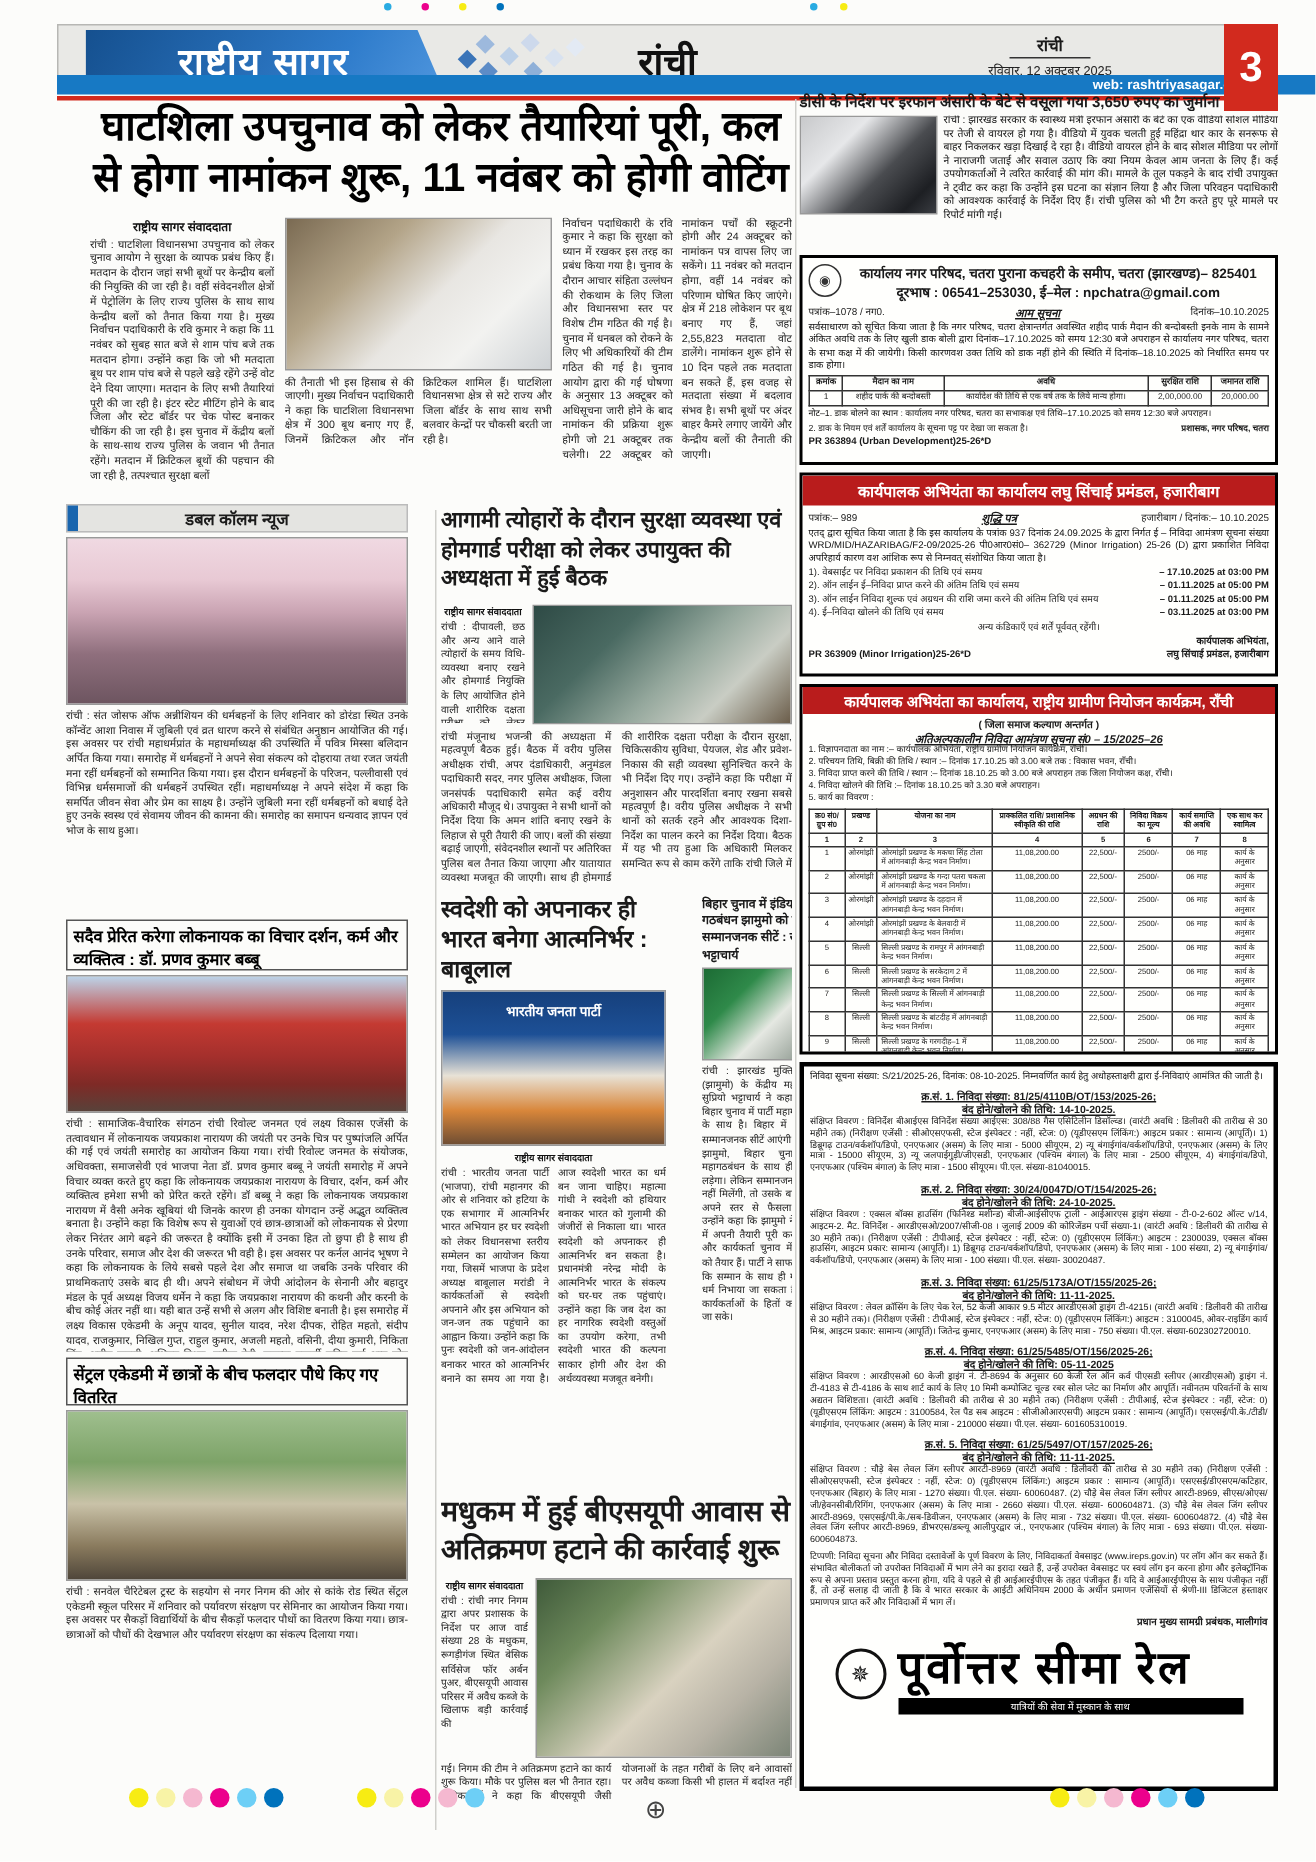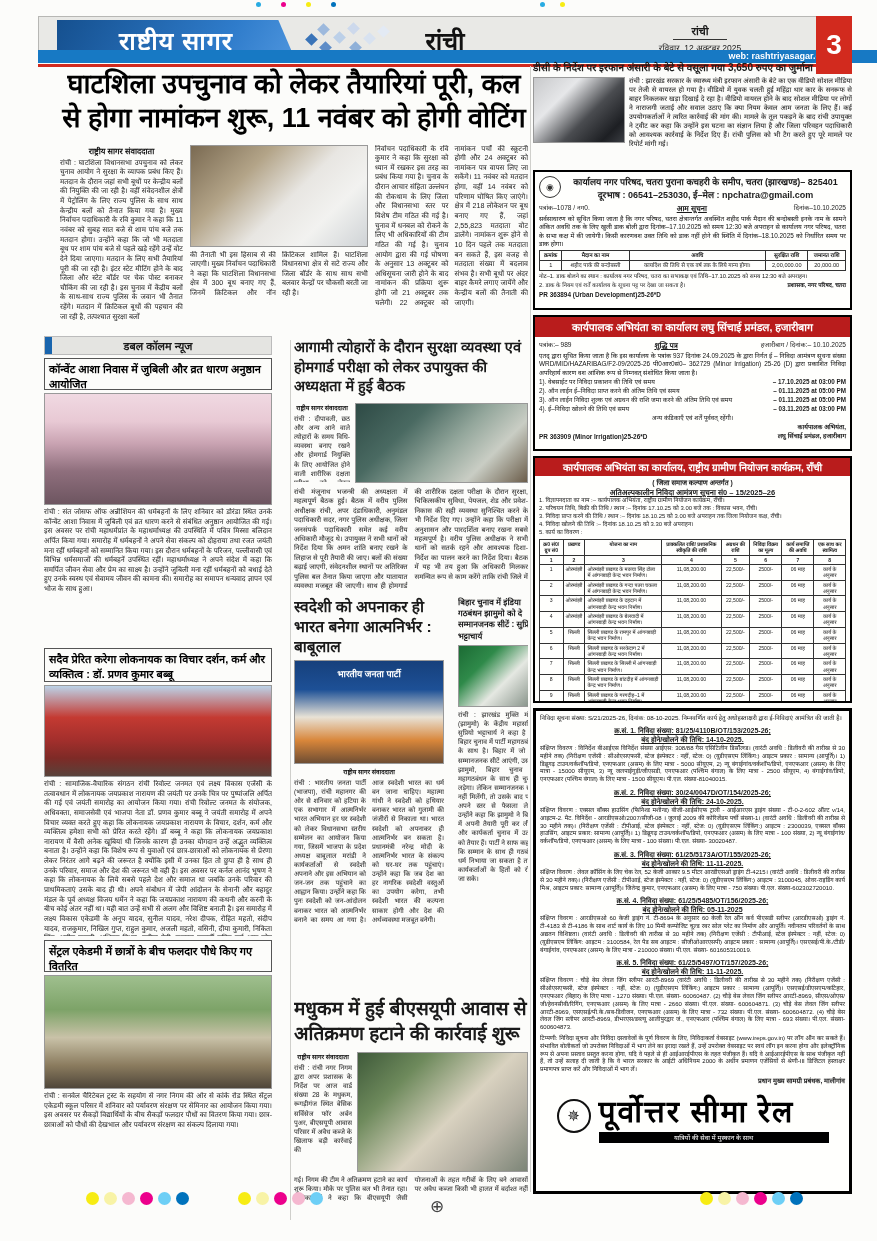--- a/index.html
+++ b/index.html
@@ -49,21 +49,21 @@
 
   
   .midcol { position:absolute; left:294px; top:338px; width:234px; }
 
   
   .rightcol { position:absolute; left:533px; top:60px; width:319px; }
   .notice { border:2px solid #000; background:#fffffd; margin-top:5px; padding:3px 4px; overflow:hidden; position:relative; }
   .notice-titlebar { background:#b91c1c; color:#fff; font-weight:bold; text-align:center; font-size:10.5px; padding:3px 2px; margin:-3px -4px 3px; }
   .ntiny { font-size:6.4px; line-height:1.3; text-align:justify; color:#111; }
   .metaRow { display:flex; justify-content:space-between; font-size:6.6px; margin:2px 0; }
-  .cTitle { text-align:center; font-size:7.5px; font-weight:bold; text-decoration:underline; }
+  .cTitle { text-align:center; font-size:7.5px; font-weight:bold; text-decoration:underline;font-style:italic; }
   table.ad { width:100%; border-collapse:collapse; font-size:5.6px; margin:2px 0; }
   table.ad th, table.ad td { border:1px solid #333; padding:1px 2px; text-align:center; vertical-align:top; line-height:1.25; }
   .pr-row { display:flex; justify-content:space-between; font-size:6.4px; font-weight:bold; margin-top:2px; }
   .tender-h { text-align:center; font-size:7px; font-weight:bold; text-decoration:underline; margin-top:4px; }
   .seal { width:22px; height:22px; border:1.5px solid #333; border-radius:50%; float:left; margin:1px 4px 1px 0; display:flex; align-items:center; justify-content:center; font-size:9px; color:#333; }
 
   .rail-banner { display:flex; align-items:center; justify-content:center; gap:8px; margin-top:5px; }
   .rail-logo { width:34px; height:34px; border:2px solid #111; border-radius:50%; display:flex; align-items:center; justify-content:center; font-size:15px; color:#111; }
   .rail-name { font-family:"Liberation Serif", serif; font-weight:bold; font-size:30px; letter-spacing:2px; color:#000; }
   .rail-tagline { background:#000; color:#fff; font-size:6.5px; text-align:center; padding:1px 0; width:230px; margin:1px auto 0; }
@@ -116,21 +116,20 @@
       <div class="lb-right ntext">निर्वाचन पदाधिकारी के रवि कुमार ने कहा कि सुरक्षा को ध्यान में रखकर इस तरह का प्रबंध किया गया है। चुनाव के दौरान आचार संहिता उल्लंघन की रोकथाम के लिए जिला और विधानसभा स्तर पर विशेष टीम गठित की गई है। चुनाव में धनबल को रोकने के लिए भी अधिकारियों की टीम गठित की गई है। चुनाव आयोग द्वारा की गई घोषणा के अनुसार 13 अक्टूबर को अधिसूचना जारी होने के बाद नामांकन की प्रक्रिया शुरू होगी जो 21 अक्टूबर तक चलेगी। 22 अक्टूबर को नामांकन पर्चों की स्क्रूटनी होगी और 24 अक्टूबर को नामांकन पत्र वापस लिए जा सकेंगे। 11 नवंबर को मतदान होगा, वहीं 14 नवंबर को परिणाम घोषित किए जाएंगे। क्षेत्र में 218 लोकेशन पर बूथ बनाए गए हैं, जहां 2,55,823 मतदाता वोट डालेंगे। नामांकन शुरू होने से 10 दिन पहले तक मतदाता बन सकते हैं, इस वजह से मतदाता संख्या में बदलाव संभव है। सभी बूथों पर अंदर बाहर कैमरे लगाए जायेंगे और केन्द्रीय बलों की तैनाती की जाएगी।</div>
     </div>
   </div>
 
   <div class="vline" style="left:290px;top:340px;height:880px"></div>
   <div class="vline" style="left:530px;top:66px;height:1126px"></div>
 
   <div class="leftcol">
     <div class="band">डबल कॉलम न्यूज</div>
 
-    <div class="hl-box" style="margin-top:3px;font-size:11px;height:32px">कॉन्वेंट आशा निवास में जुबिली और व्रत धारण अनुष्ठान आयोजित</div>
     <div class="photo" style="width:228px;height:112px;margin-top:3px;background:linear-gradient(180deg,#f0d9e2 0%,#e8c9d4 25%,#c9a3b2 45%,#8f6f7d 70%,#6d5560 100%)"></div>
     <div class="ntext" style="height:136px;margin-top:3px">रांची : संत जोसफ ऑफ अन्नीशियन की धर्मबहनों के लिए शनिवार को डोरंडा स्थित उनके कॉन्वेंट आशा निवास में जुबिली एवं व्रत धारण करने से संबंधित अनुष्ठान आयोजित की गई। इस अवसर पर रांची महाधर्मप्रांत के महाधर्माध्यक्ष की उपस्थिति में पवित्र मिस्सा बलिदान अर्पित किया गया। समारोह में धर्मबहनों ने अपने सेवा संकल्प को दोहराया तथा रजत जयंती मना रहीं धर्मबहनों को सम्मानित किया गया। इस दौरान धर्मबहनों के परिजन, पल्लीवासी एवं विभिन्न धर्मसमाजों की धर्मबहनें उपस्थित रहीं। महाधर्माध्यक्ष ने अपने संदेश में कहा कि समर्पित जीवन सेवा और प्रेम का साक्ष्य है। उन्होंने जुबिली मना रहीं धर्मबहनों को बधाई देते हुए उनके स्वस्थ एवं सेवामय जीवन की कामना की। समारोह का समापन धन्यवाद ज्ञापन एवं भोज के साथ हुआ।</div>
 
     <div class="hl-box" style="margin-top:4px;font-size:11px;height:34px">सदैव प्रेरित करेगा लोकनायक का विचार दर्शन, कर्म और व्यक्तित्व : डॉ. प्रणव कुमार बब्बू</div>
     <div class="photo" style="width:228px;height:92px;margin-top:3px;background:linear-gradient(180deg,#bcd3e8 0%,#c43a32 35%,#a32f2c 60%,#7e2a26 80%,#58423a 100%)"></div>
     <div class="ntext" style="height:156px;margin-top:3px">रांची : सामाजिक-वैचारिक संगठन रांची रिवोल्ट जनमत एवं लक्ष्य विकास एजेंसी के तत्वावधान में लोकनायक जयप्रकाश नारायण की जयंती पर उनके चित्र पर पुष्पांजलि अर्पित की गई एवं जयंती समारोह का आयोजन किया गया। रांची रिवोल्ट जनमत के संयोजक, अधिवक्ता, समाजसेवी एवं भाजपा नेता डॉ. प्रणव कुमार बब्बू ने जयंती समारोह में अपने विचार व्यक्त करते हुए कहा कि लोकनायक जयप्रकाश नारायण के विचार, दर्शन, कर्म और व्यक्तित्व हमेशा सभी को प्रेरित करते रहेंगे। डॉ बब्बू ने कहा कि लोकनायक जयप्रकाश नारायण में वैसी अनेक खूबियां थी जिनके कारण ही उनका योगदान उन्हें अद्भुत व्यक्तित्व बनाता है। उन्होंने कहा कि विशेष रूप से युवाओं एवं छात्र-छात्राओं को लोकनायक से प्रेरणा लेकर निरंतर आगे बढ़ने की जरूरत है क्योंकि इसी में उनका हित तो छुपा ही है साथ ही उनके परिवार, समाज और देश की जरूरत भी वही है। इस अवसर पर कर्नल आनंद भूषण ने कहा कि लोकनायक के लिये सबसे पहले देश और समाज था जबकि उनके परिवार की प्राथमिकताएं उसके बाद ही थी। अपने संबोधन में जेपी आंदोलन के सेनानी और बहादुर मंडल के पूर्व अध्यक्ष विजय धर्मेन ने कहा कि जयप्रकाश नारायण की कथनी और करनी के बीच कोई अंतर नहीं था। यही बात उन्हें सभी से अलग और विशिष्ट बनाती है। इस समारोह में लक्ष्य विकास एकेडमी के अनूप यादव, सुनील यादव, नरेश दीपक, रोहित महतो, संदीप यादव, राजकुमार, निखिल गुप्त, राहुल कुमार, अजली महतो, वसिनी, दीया कुमारी, निकिता सिंह, अमीत कुमारी, अभिनव निध्या, मनीषा वेदी, सुकन्या मुखर्जी सहित कई अन्य लोग उपस्थित थे।</div>
 
     <div class="hl-box" style="margin-top:4px;font-size:11px;height:32px">सेंट्रल एकेडमी में छात्रों के बीच फलदार पौधे किए गए वितरित</div>
     <div class="photo" style="width:228px;height:114px;margin-top:3px;background:linear-gradient(180deg,#9fbf8e 0%,#7da368 30%,#c9c2a8 55%,#8a7b5e 80%,#4f463a 100%)"></div>
     <div class="ntext" style="height:64px;margin-top:3px">रांची : सनवेल चैरिटेबल ट्रस्ट के सहयोग से नगर निगम की ओर से कांके रोड स्थित सेंट्रल एकेडमी स्कूल परिसर में शनिवार को पर्यावरण संरक्षण पर सेमिनार का आयोजन किया गया। इस अवसर पर सैकड़ों विद्यार्थियों के बीच सैकड़ों फलदार पौधों का वितरण किया गया। छात्र-छात्राओं को पौधों की देखभाल और पर्यावरण संरक्षण का संकल्प दिलाया गया।</div>
@@ -140,21 +139,21 @@
     <div style="font-size:14.5px;font-weight:bold;line-height:1.35;height:62px;overflow:hidden">आगामी त्योहारों के दौरान सुरक्षा व्यवस्था एवं होमगार्ड परीक्षा को लेकर उपायुक्त की अध्यक्षता में हुई बैठक</div>
     <div style="display:flex;gap:5px;margin-top:3px;height:80px;overflow:hidden">
       <div style="width:56px">
         <div class="byline" style="font-size:6.3px">राष्ट्रीय सागर संवाददाता</div>
         <div class="ntext" style="font-size:6.7px;height:68px;margin-top:2px">रांची : दीपावली, छठ और अन्य आने वाले त्योहारों के समय विधि-व्यवस्था बनाए रखने और होमगार्ड नियुक्ति के लिए आयोजित होने वाली शारीरिक दक्षता परीक्षा को लेकर उपायुक्त</div>
       </div>
       <div class="photo" style="flex:1;height:80px;background:linear-gradient(135deg,#2e4a45 0%,#4a6a62 30%,#94a79c 55%,#c9cdc4 75%,#6b5d4a 100%)"></div>
     </div>
     <div class="ntext" style="column-count:2;column-gap:7px;height:104px;margin-top:4px;font-size:6.9px">रांची मंजूनाथ भजन्त्री की अध्यक्षता में महत्वपूर्ण बैठक हुई। बैठक में वरीय पुलिस अधीक्षक रांची, अपर दंडाधिकारी, अनुमंडल पदाधिकारी सदर, नगर पुलिस अधीक्षक, जिला जनसंपर्क पदाधिकारी समेत कई वरीय अधिकारी मौजूद थे। उपायुक्त ने सभी थानों को निर्देश दिया कि अमन शांति बनाए रखने के लिहाज से पूरी तैयारी की जाए। बलों की संख्या बढ़ाई जाएगी, संवेदनशील स्थानों पर अतिरिक्त पुलिस बल तैनात किया जाएगा और यातायात व्यवस्था मजबूत की जाएगी। साथ ही होमगार्ड की शारीरिक दक्षता परीक्षा के दौरान सुरक्षा, चिकित्सकीय सुविधा, पेयजल, शेड और प्रवेश-निकास की सही व्यवस्था सुनिश्चित करने के भी निर्देश दिए गए। उन्होंने कहा कि परीक्षा में अनुशासन और पारदर्शिता बनाए रखना सबसे महत्वपूर्ण है। वरीय पुलिस अधीक्षक ने सभी थानों को सतर्क रहने और आवश्यक दिशा-निर्देश का पालन करने का निर्देश दिया। बैठक में यह भी तय हुआ कि अधिकारी मिलकर समन्वित रूप से काम करेंगे ताकि रांची जिले में सभी पर्व-त्योहार शांति और सौहार्दपूर्ण तरीके से मनाए जा सकें।</div>
 
-    <div style="display:flex;gap:14px;margin-top:6px;height:394px;overflow:hidden">
+    <div style="display:flex;gap:24px;margin-top:6px;height:394px;overflow:hidden">
       <div style="width:150px">
         <div style="font-size:15.5px;font-weight:bold;line-height:1.3;height:60px;overflow:hidden">स्वदेशी को अपनाकर ही भारत बनेगा आत्मनिर्भर : बाबूलाल</div>
         <div class="photo" style="width:150px;height:104px;margin-top:3px;background:linear-gradient(180deg,#16407c 0%,#1d5096 28%,#e8e2d6 55%,#d8863a 78%,#6e4d33 100%)">
           <div style="position:absolute;left:0;right:0;top:6px;color:#fff;font-weight:bold;font-size:9px;text-align:center">भारतीय जनता पार्टी</div>
         </div>
         <div class="byline" style="font-size:6.3px;margin-top:3px">राष्ट्रीय सागर संवाददाता</div>
         <div class="ntext" style="column-count:2;column-gap:6px;font-size:6.7px;height:210px;margin-top:2px">रांची : भारतीय जनता पार्टी (भाजपा), रांची महानगर की ओर से शनिवार को हटिया के एक सभागार में आत्मनिर्भर भारत अभियान हर घर स्वदेशी को लेकर विधानसभा स्तरीय सम्मेलन का आयोजन किया गया, जिसमें भाजपा के प्रदेश अध्यक्ष बाबूलाल मरांडी ने कार्यकर्ताओं से स्वदेशी अपनाने और इस अभियान को जन-जन तक पहुंचाने का आह्वान किया। उन्होंने कहा कि पुनः स्वदेशी को जन-आंदोलन बनाकर भारत को आत्मनिर्भर बनाने का समय आ गया है। आज स्वदेशी भारत का धर्म बन जाना चाहिए। महात्मा गांधी ने स्वदेशी को हथियार बनाकर भारत को गुलामी की जंजीरों से निकाला था। भारत स्वदेशी को अपनाकर ही आत्मनिर्भर बन सकता है। प्रधानमंत्री नरेन्द्र मोदी के आत्मनिर्भर भारत के संकल्प को घर-घर तक पहुंचाएं। उन्होंने कहा कि जब देश का हर नागरिक स्वदेशी वस्तुओं का उपयोग करेगा, तभी स्वदेशी भारत की कल्पना साकार होगी और देश की अर्थव्यवस्था मजबूत बनेगी।</div>
       </div>
       <div style="width:78px">
         <div style="font-size:8.3px;font-weight:bold;line-height:1.35;height:46px;overflow:hidden">बिहार चुनाव में इंडिया गठबंधन झामुमो को दे सम्मानजनक सीटें : सुप्रियो भट्टाचार्य</div>

